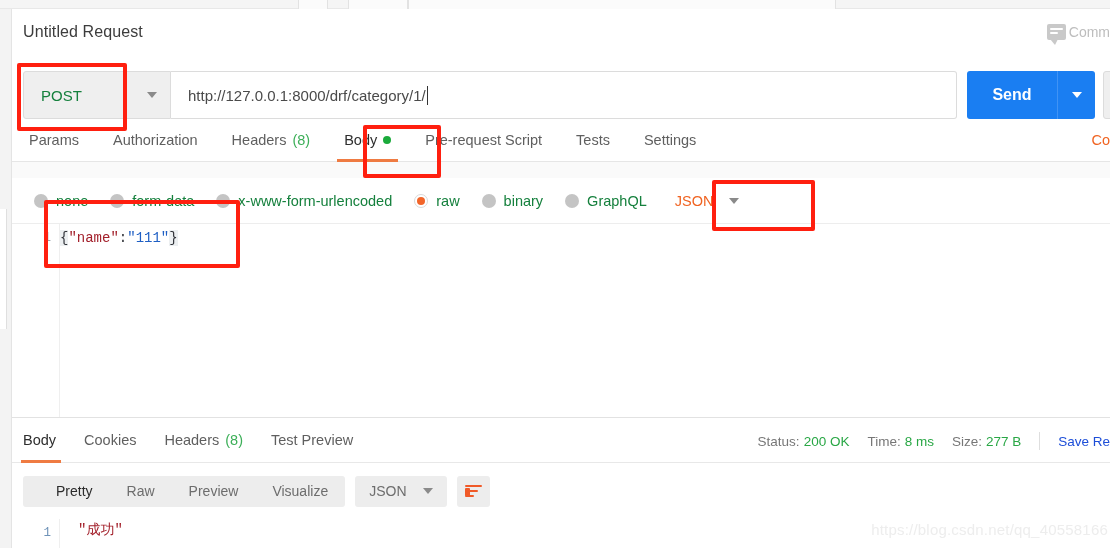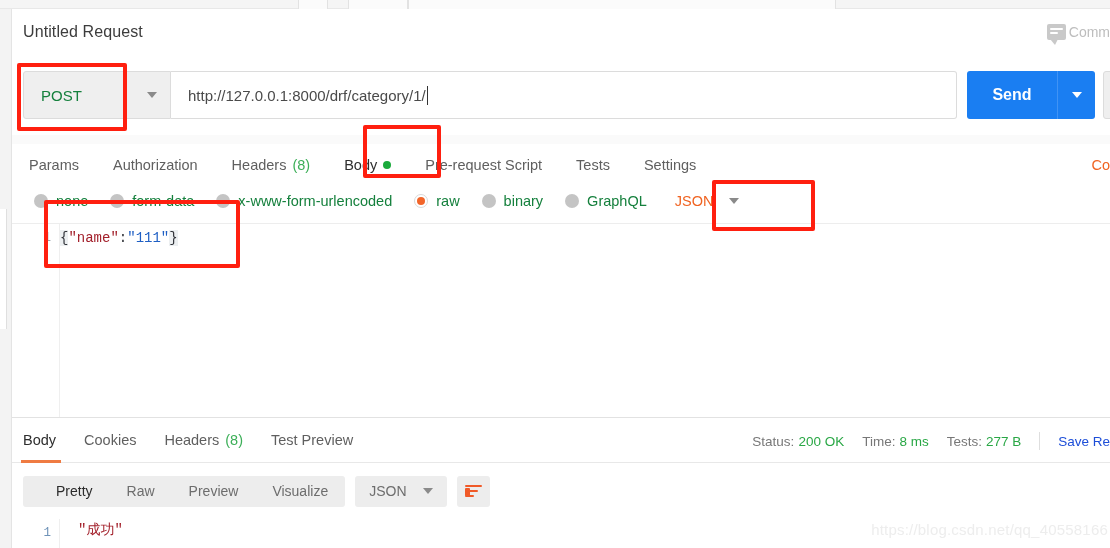--- a/index.html
+++ b/index.html
@@ -102,21 +102,21 @@
   }
   .save-btn {
     position: absolute; left: 1091px; top: 12px; width: 52px; height: 48px;
     background: #efefef; border: 1px solid #dcdcdc; border-radius: 3px;
     display: flex; align-items: center; padding-left: 11px;
     font-size: 15px; color: #3f3f3f; cursor: pointer;
   }
 
   
   .reqtabs {
-    position: absolute; left: 12px; top: 144px; width: 1098px; height: 43px;
+    position: absolute; left: 12px; top: 119px; width: 1098px; height: 43px;
     background: #ffffff; border-bottom: 1px solid #e6e6e6;
     display: flex; align-items: center;
   }
   .rtab {
     height: 43px; display: flex; align-items: center; gap: 6px;
     padding: 0 17px; font-size: 14.5px; color: #5f5f5f; cursor: pointer;
     position: relative;
   }
   .rtab.active { color: #2e2e2e; }
   .rtab.active:after {
@@ -375,21 +375,21 @@
       <span>Test Preview</span>
     </div>
     <div class="resp-meta">
       <span>
         <span class="meta-k">Status:</span><span class="meta-v">200 OK</span>
       </span>
       <span>
         <span class="meta-k">Time:</span><span class="meta-v">8 ms</span>
       </span>
       <span>
-        <span class="meta-k">Tests:</span><span class="meta-v">277 B</span>
+        <span class="meta-k">Size:</span><span class="meta-v">277 B</span>
       </span>
       <span class="vsep"></span>
       <span class="save-resp">Save Re</span>
     </div>
   </div>
 
   <div class="respfmt">
     <div class="seg-group">
       <div class="seg-item active">Pretty</div>
       <div class="seg-item">Raw</div>

